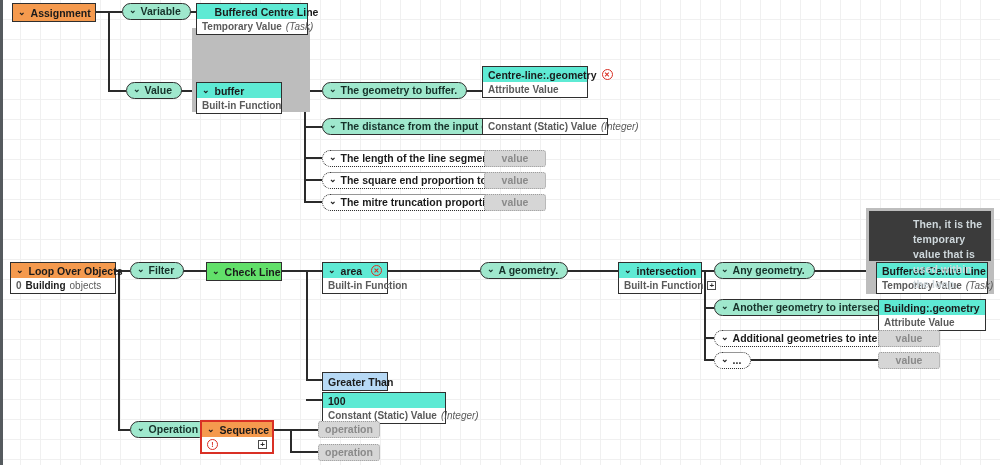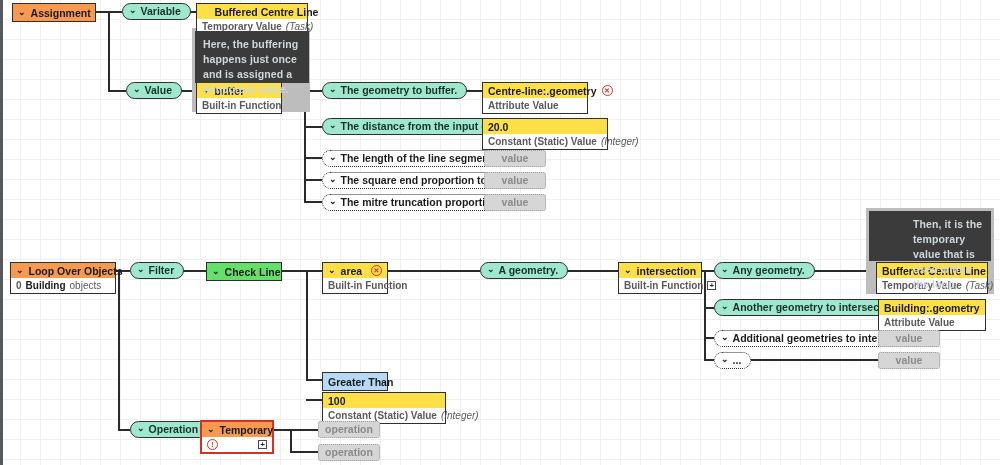--- a/index.html
+++ b/index.html
@@ -70,21 +70,21 @@
   .node .hdr .htxt{flex:1;transform:translateY(-0.5px);}
   .node .sub{
     box-sizing:border-box;height:15px;line-height:14px;
     background:#ffffff;color:#5a5a5a;font-size:10px;
     padding:0 5px;display:flex;align-items:center;gap:4px;
     white-space:nowrap;
   }
   .node .sub .stxt{transform:translateY(-0.5px);font-weight:bold;}
   .node .sub em{font-style:italic;}
   .node .sub b{color:#1b1b1b;font-weight:bold;}
-  .hdr-yellow{background:#fde047;}
+  .hdr-yellow{background:#5eead4;}
   .hdr-orange{background:#f59a4e;}
   .hdr-green{background:#62e06a;}
   .hdr-blue{background:#b7d9f5;}
 
   
   .node.single .hdr{height:17px;line-height:16px;}
 
   
   .node.err{border:2px solid #d93025;}
 
@@ -174,21 +174,20 @@
   <div class="wire h" style="left:748px;top:359px;width:130px;"></div>
 
   <div class="wire h" style="left:274px;top:429px;width:32px;"></div>
   <div class="wire v" style="left:290px;top:429px;height:24px;"></div>
   <div class="wire h" style="left:290px;top:429px;width:28px;"></div>
   <div class="wire h" style="left:290px;top:451px;width:28px;"></div>
 
   <div class="backing" style="left:192px;top:28px;width:118px;height:84px;"></div>
   <div class="backing" style="left:866px;top:208px;width:128px;height:86px;"></div>
 
-  <div class="note" style="left:195px;top:31px;width:114px;height:52px;">Here, the buffering happens just once and is assigned a temporary value.</div>
   <div class="note" style="left:869px;top:211px;width:122px;height:50px;padding-left:44px;">Then, it is the temporary value that is used within the loop.</div>
 
   <div class="node single" style="left:12px;top:3px;width:84px;">
     <div class="hdr hdr-orange">
       <span class="chev">⌄</span>
       <span class="htxt">Assignment</span>
     </div>
   </div>
 
   <div class="pill" style="left:122px;top:3px;">
@@ -219,38 +218,35 @@
     </div>
     <div class="sub">
       <span class="stxt">Built-in Function</span>
     </div>
   </div>
 
   <div class="pill" style="left:322px;top:82px;">
     <span class="chev">⌄</span>
     <span class="ptxt">The geometry to buffer.</span>
   </div>
-  <div class="node" style="left:482px;top:82px;width:106px;">
+  <div class="node" style="left:482px;top:66px;width:106px;">
     <div class="hdr hdr-yellow">
       <span class="htxt">Centre-line:.geometry</span>
       <span class="ico-x">✕</span>
     </div>
     <div class="sub">
       <span class="stxt">Attribute Value</span>
     </div>
   </div>
 
   <div class="pill" style="left:322px;top:118px;">
     <span class="chev">⌄</span>
     <span class="ptxt">The distance from the input ge...</span>
   </div>
   <div class="node" style="left:482px;top:118px;width:126px;">
-    <div class="hdr hdr-yellow">
-      <span class="htxt">20.0</span>
-    </div>
     <div class="sub">
       <span class="stxt">Constant (Static) Value</span>
       <em>(Integer)</em>
     </div>
   </div>
 
   <div class="pill optional" style="left:322px;top:150px;">
     <span class="chev">⌄</span>
     <span class="ptxt">The length of the line segment...</span>
   </div>
@@ -375,21 +371,21 @@
   </div>
 
   <div class="pill" style="left:130px;top:421px;">
     <span class="chev">⌄</span>
     <span class="ptxt">Operation</span>
   </div>
 
   <div class="node err" style="left:200px;top:420px;width:74px;">
     <div class="hdr hdr-orange">
       <span class="chev">⌄</span>
-      <span class="htxt">Temporary</span>
+      <span class="htxt">Sequence</span>
     </div>
     <div class="sub">
       <span class="ico-warn">!</span>
       <span class="ico-plus push-right">+</span>
     </div>
   </div>
 
   <div class="ghost" style="left:318px;top:421px;width:62px;">operation</div>
   <div class="ghost" style="left:318px;top:444px;width:62px;">operation</div>
 

